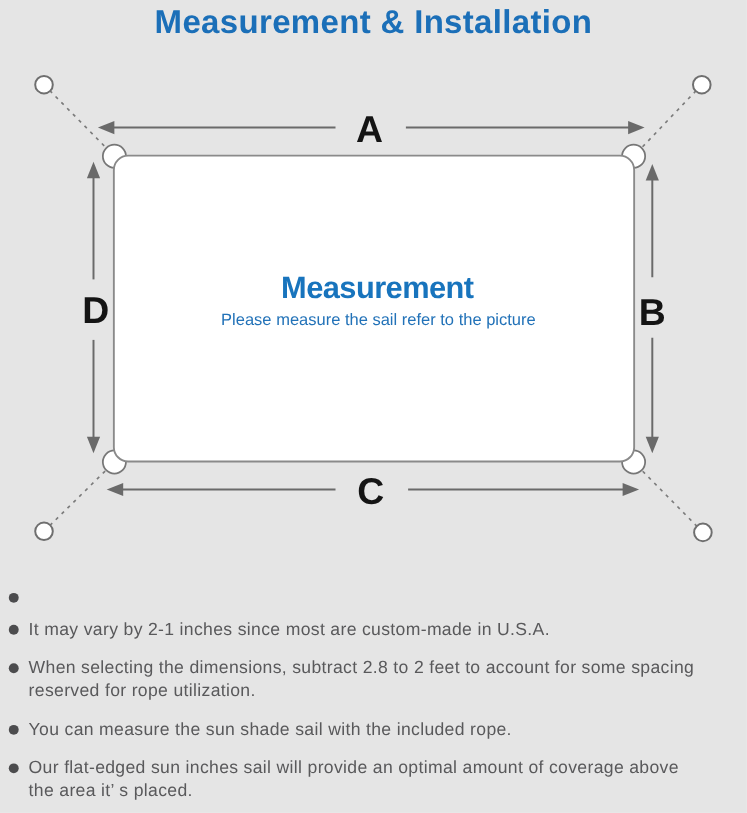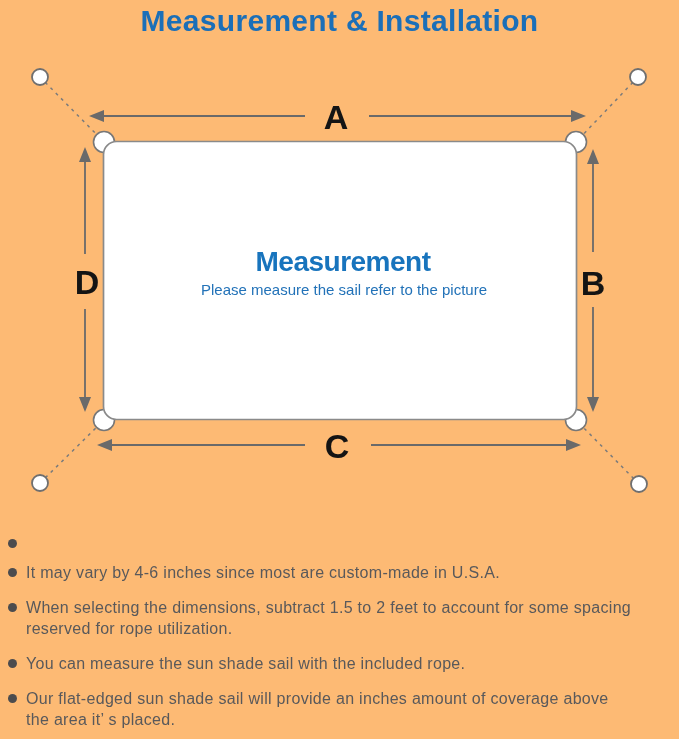--- a/index.html
+++ b/index.html
@@ -8,21 +8,21 @@
     background: #ffffff;
     width: 679px;
     height: 739px;
     overflow: hidden;
     font-family: "Liberation Sans", "DejaVu Sans", sans-serif;
   }
   .page {
     width: 679px;
     height: 739px;
     position: relative;
-    background: #fdba74;
+    background: #e5e5e5;
   }
   .title {
     height: 55px;
     box-sizing: border-box;
     padding-top: 4px;
     text-align: center;
     color: #1b6fb8;
     font-size: 30px;
     line-height: 34px;
     font-weight: bold;
@@ -129,31 +129,31 @@
     <text class="center-title" x="343" y="271">Measurement</text>
     <text class="center-subtitle" x="344" y="295">Please measure the sail refer to the picture</text>
   </svg>
 
   <div class="notes">
     <div class="note-row">
       <span class="bullet"></span>
     </div>
     <div class="note-row">
       <span class="bullet"></span>
-      <span class="note-text">It may vary by 4-6 inches since most are custom-made in U.S.A.</span>
+      <span class="note-text">It may vary by 2-1 inches since most are custom-made in U.S.A.</span>
     </div>
     <div class="note-row">
       <span class="bullet"></span>
-      <span class="note-text">When selecting the dimensions, subtract 1.5 to 2 feet to account for some spacing
+      <span class="note-text">When selecting the dimensions, subtract 2.8 to 2 feet to account for some spacing
 reserved for rope utilization.</span>
     </div>
     <div class="note-row">
       <span class="bullet"></span>
       <span class="note-text">You can measure the sun shade sail with the included rope.</span>
     </div>
     <div class="note-row">
       <span class="bullet"></span>
-      <span class="note-text">Our flat-edged sun shade sail will provide an inches amount of coverage above
+      <span class="note-text">Our flat-edged sun inches sail will provide an optimal amount of coverage above
 the area it’ s placed.</span>
     </div>
   </div>
 
 </div>
 
 </body></html>

